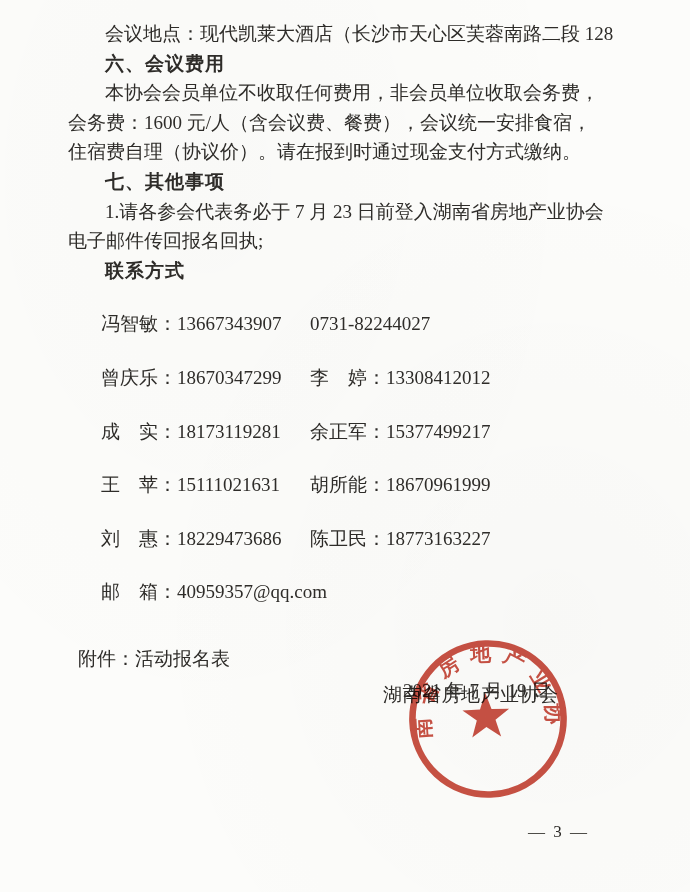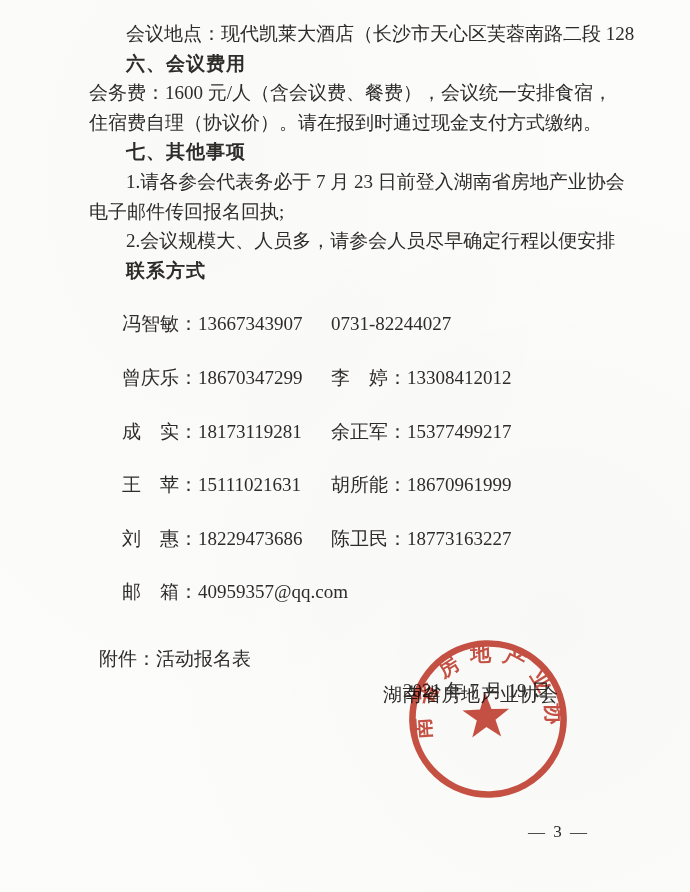--- a/index.html
+++ b/index.html
@@ -10,21 +10,21 @@
     color:#2e2c29;
   }
   .page{
     position:absolute;inset:0;
     background:
       radial-gradient(ellipse at 30% 20%, rgba(0,0,0,0.012), transparent 60%),
       radial-gradient(ellipse at 80% 70%, rgba(0,0,0,0.015), transparent 55%),
       #fcfcfa;
   }
   .doc{
-    position:absolute;left:89px;top:19px;width:548px;
+    position:absolute;left:68px;top:19px;width:548px;
     font-size:19px;line-height:29.6px;
   }
   .line{white-space:nowrap;height:29.6px;}
   .indent{padding-left:37px;}
   .heading{
     padding-left:37px;
     font-family:"Liberation Sans","DejaVu Sans",sans-serif;
     font-weight:bold;letter-spacing:1px;
   }
   .contact-row{white-space:nowrap;height:29.6px;padding-left:33px;margin-top:24px;}
@@ -52,27 +52,27 @@
 </style>
 </head>
 <body>
 
 <div class="page">
 
   <div class="doc">
     <div class="line indent">会议地点：现代凯莱大酒店（长沙市天心区芙蓉南路二段 128</div>
 
     <div class="line heading">六、会议费用</div>
+    <div class="line indent">本协会会员单位不收取任何费用，非会员单位收取会务费，</div>
     <div class="line">会务费：1600 元/人（含会议费、餐费），会议统一安排食宿，</div>
     <div class="line">住宿费自理（协议价）。请在报到时通过现金支付方式缴纳。</div>
 
     <div class="line heading">七、其他事项</div>
     <div class="line indent">1.请各参会代表务必于 7 月 23 日前登入湖南省房地产业协会</div>
     <div class="line">电子邮件传回报名回执;</div>
-    <div class="line indent">2.会议规模大、人员多，请参会人员尽早确定行程以便安排</div>
 
     <div class="line heading">联系方式</div>
 
     <div class="contact-row">
       <span class="c-name">冯智敏：</span><span class="c-val">13667343907</span><span class="c-val-wide">0731-82244027</span>
     </div>
     <div class="contact-row">
       <span class="c-name">曾庆乐：</span><span class="c-val">18670347299</span><span class="c-name">李　婷：</span><span class="c-val-wide">13308412012</span>
     </div>
     <div class="contact-row">

